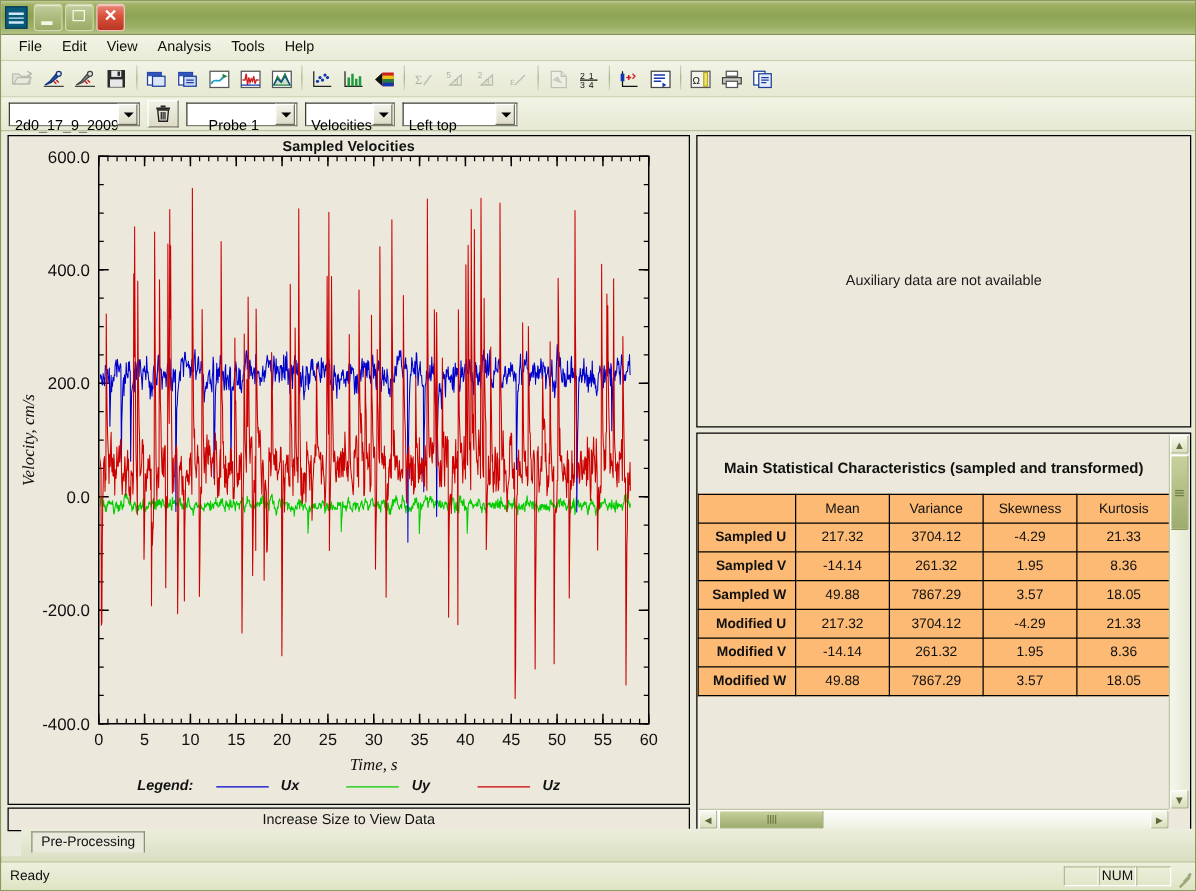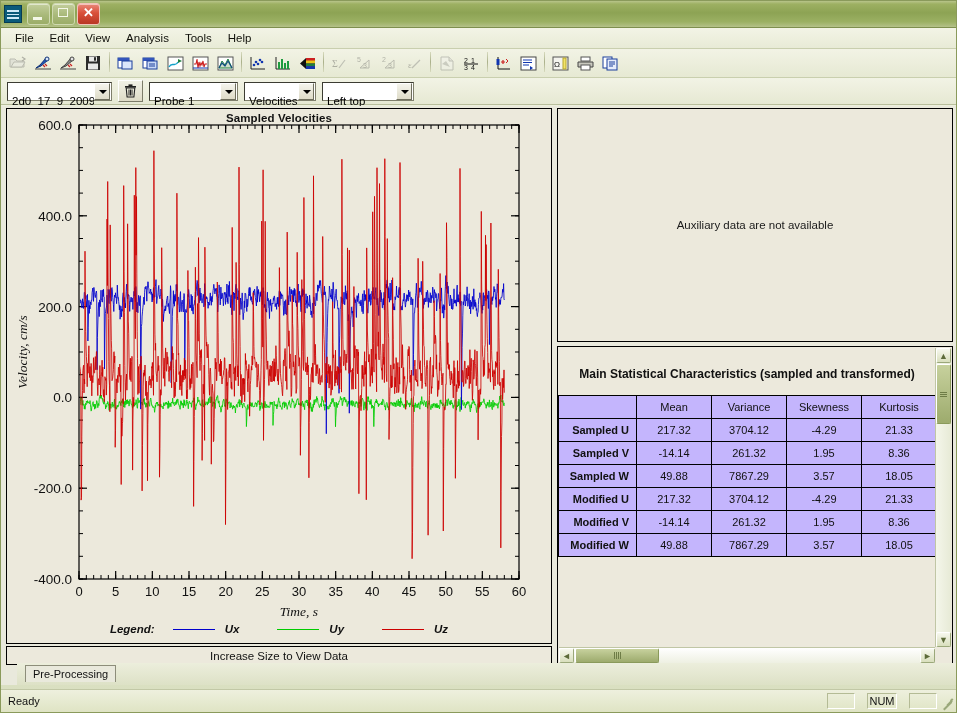--- a/index.html
+++ b/index.html
@@ -81,21 +81,21 @@
     background:linear-gradient(to bottom,#f2f3e5,#e6e9d3);
     padding-left:6px;border-bottom:1px solid #b9bf9d;
   }
   .combo{
     height:19px;background:#ffffff;
     border:1px solid #7f7f6b;border-top-color:#3c3c32;border-left-color:#3c3c32;
     display:flex;align-items:center;box-sizing:border-box;
     font-size:11.5px;color:#000;
   }
   .combo .cval{flex:1;padding-left:4px;white-space:nowrap;overflow:hidden;margin-top:20px;}
-  .combo.ctr .cval{text-align:left;}
+  .combo.ctr .cval{text-align:center;}
   .combo .carr{
     width:16px;height:17px;margin:0 1px 0 0;flex:none;
     background:linear-gradient(to bottom,#f4f4ec,#dedbc8);
     border:1px solid #fff;border-right-color:#6f6f5e;border-bottom-color:#6f6f5e;
     box-sizing:border-box;position:relative;
   }
   .combo .carr::after{
     content:"";position:absolute;left:4px;top:6px;
     border-left:4px solid transparent;border-right:4px solid transparent;
     border-top:4px solid #000;
@@ -144,21 +144,21 @@
     position:absolute;left:556px;top:240px;width:396px;height:319px;
     background:#ece9dc;border:1px solid #000;box-sizing:border-box;
   }
   .statsinner{position:absolute;left:0;top:0;right:16px;bottom:16px;overflow:hidden;}
   .statstitle{
     text-align:center;font-weight:bold;font-size:12px;color:#111;
     padding:20px 0 14px 0;
   }
   table.stats{
     border-collapse:collapse;margin:0 auto;
-    background:#c4b5fd;font-size:11px;
+    background:#fdba74;font-size:11px;
   }
   table.stats td,table.stats th{
     border:1px solid #000;padding:5px 7px;text-align:center;
     font-weight:normal;color:#111;white-space:nowrap;
   }
   table.stats td.rowhdr{text-align:right;padding-left:8px;min-width:62px;font-weight:bold;}
   table.stats td.val{min-width:60px;}
   
   .vscroll{
     position:absolute;right:1px;top:1px;width:15px;bottom:17px;
@@ -199,21 +199,21 @@
   }
   
   .statusbar{
     position:absolute;left:0;right:0;bottom:0;height:22px;
     background:linear-gradient(to bottom,#eef0de,#dfe4c4);
     border-top:1px solid #c2c8a6;
     display:flex;align-items:center;padding:0 2px;
   }
   .st-text{flex:1;padding-left:5px;font-size:11px;color:#111;}
   .st-pane{
-    height:16px;min-width:26px;margin-left:12px;box-sizing:border-box;
+    height:16px;min-width:26px;margin-left:0;box-sizing:border-box;
     border:1px solid #b4bb95;border-right-color:#fff;border-bottom-color:#fff;
     display:flex;align-items:center;justify-content:center;font-size:11px;color:#111;
   }
   .st-grip{width:14px;height:14px;margin-left:3px;position:relative;}
   .st-grip i{position:absolute;right:1px;background:#9aa87a;height:1.5px;transform:rotate(-45deg);}
   .st-grip i:nth-child(1){width:11px;bottom:2px;}
   .st-grip i:nth-child(2){width:7px;bottom:5px;}
   .st-grip i:nth-child(3){width:3px;bottom:8px;}
 </style>
 </head>

